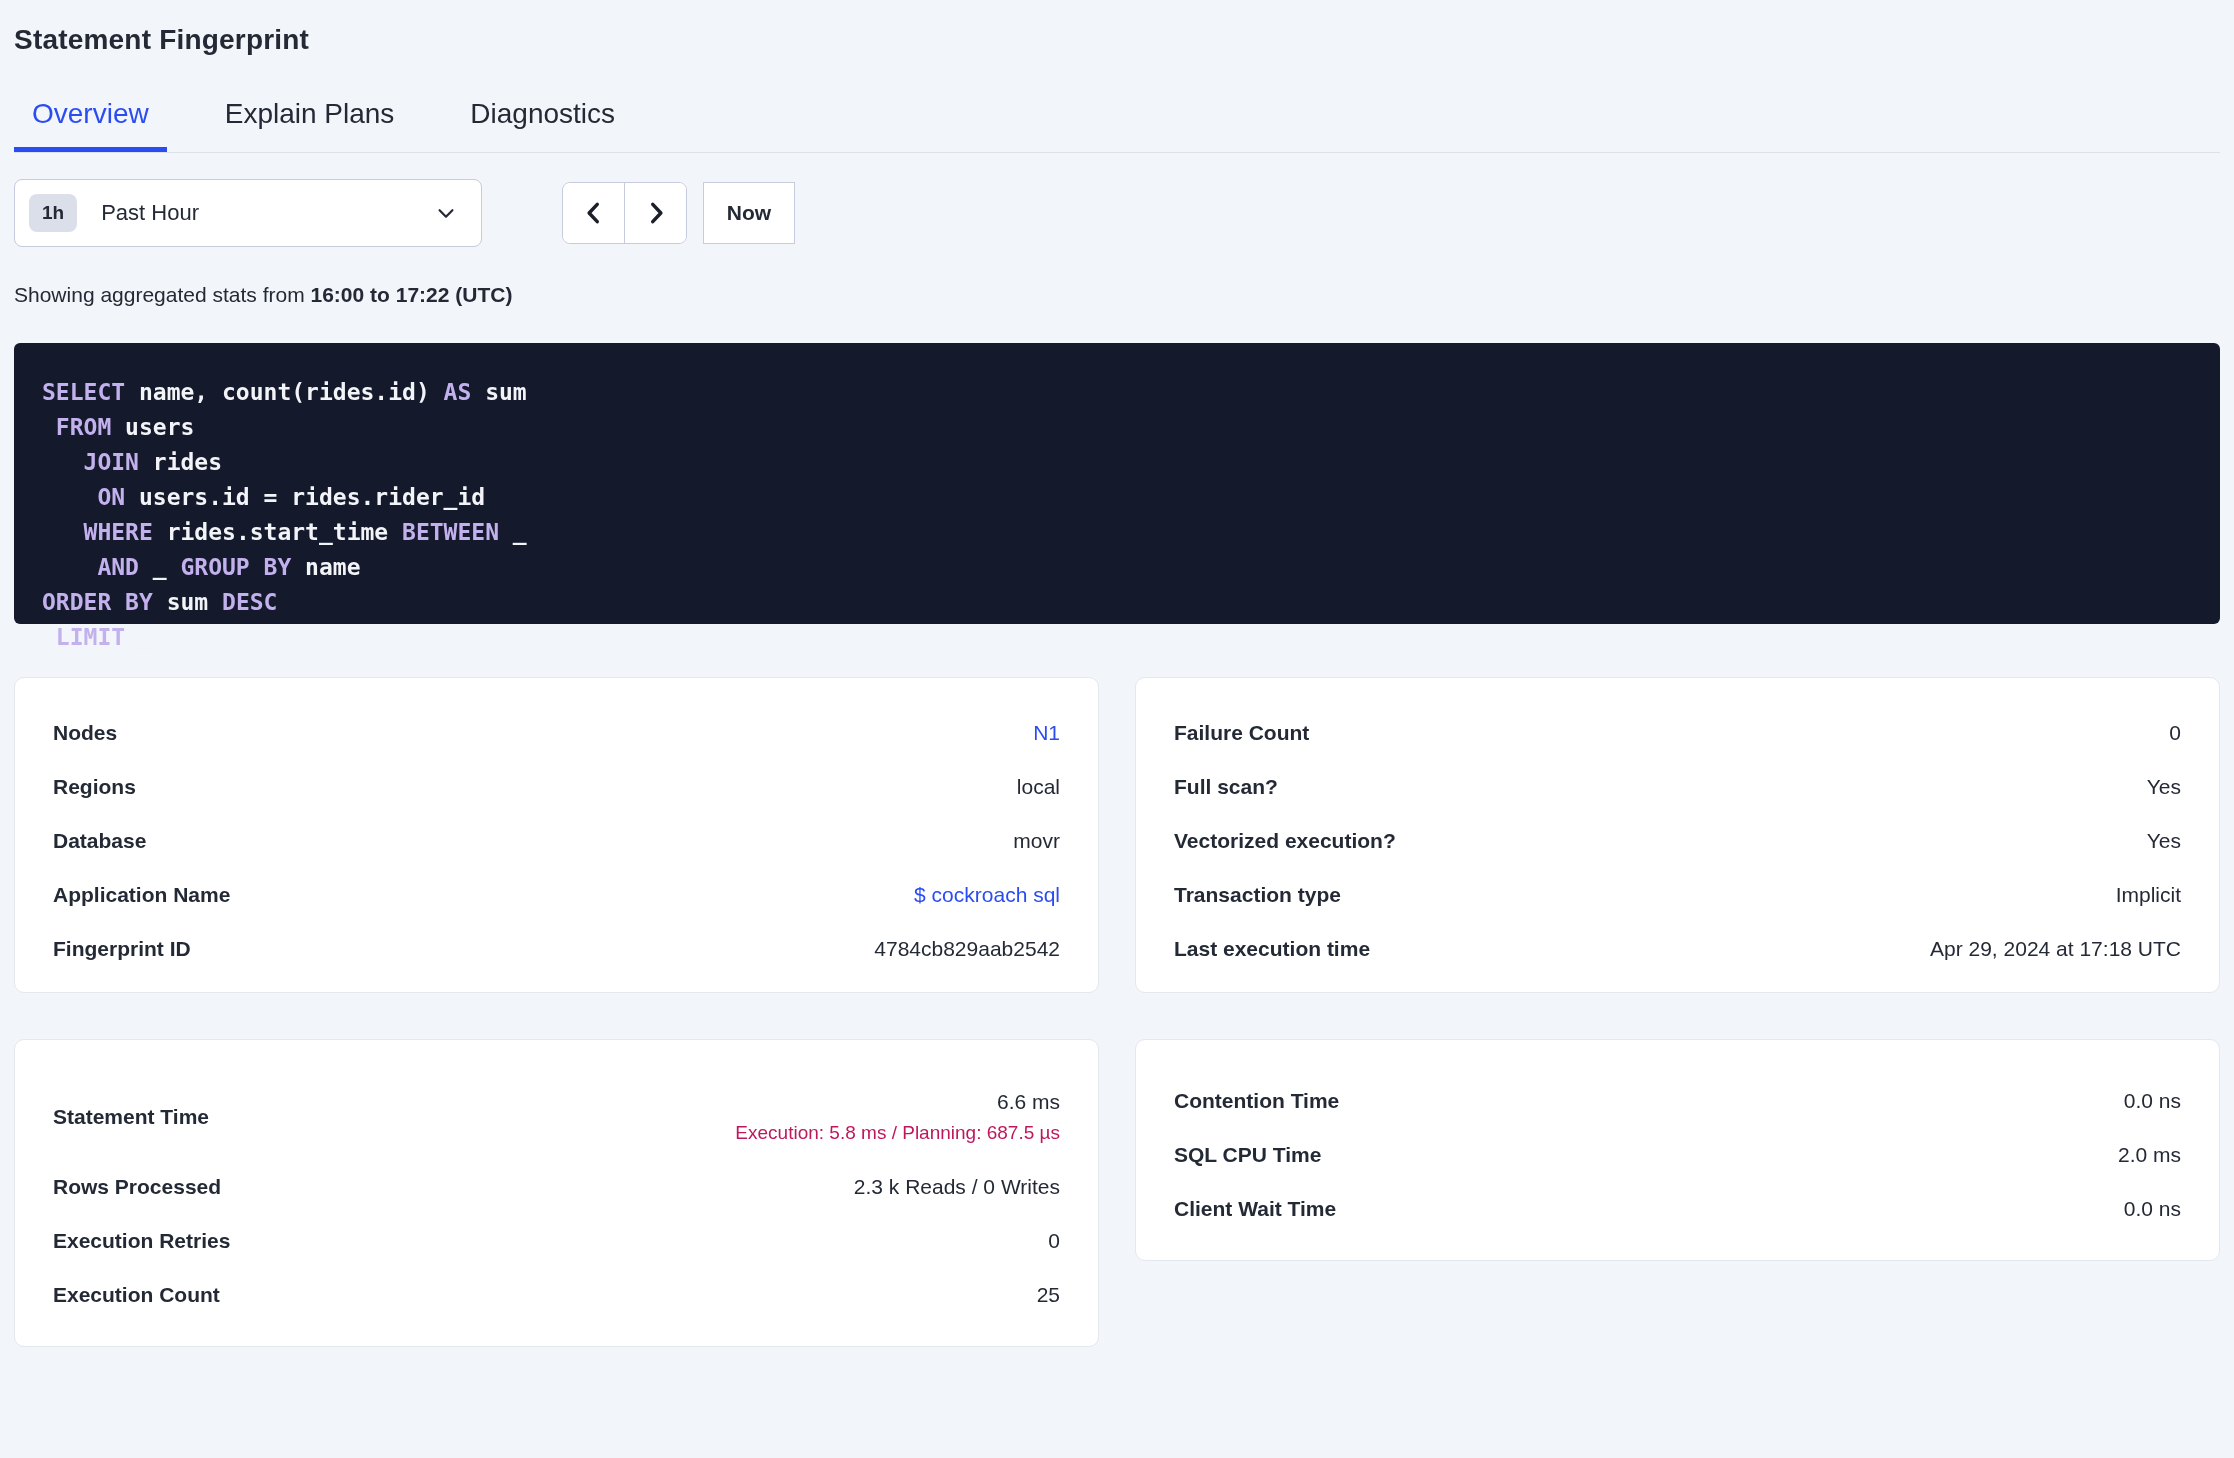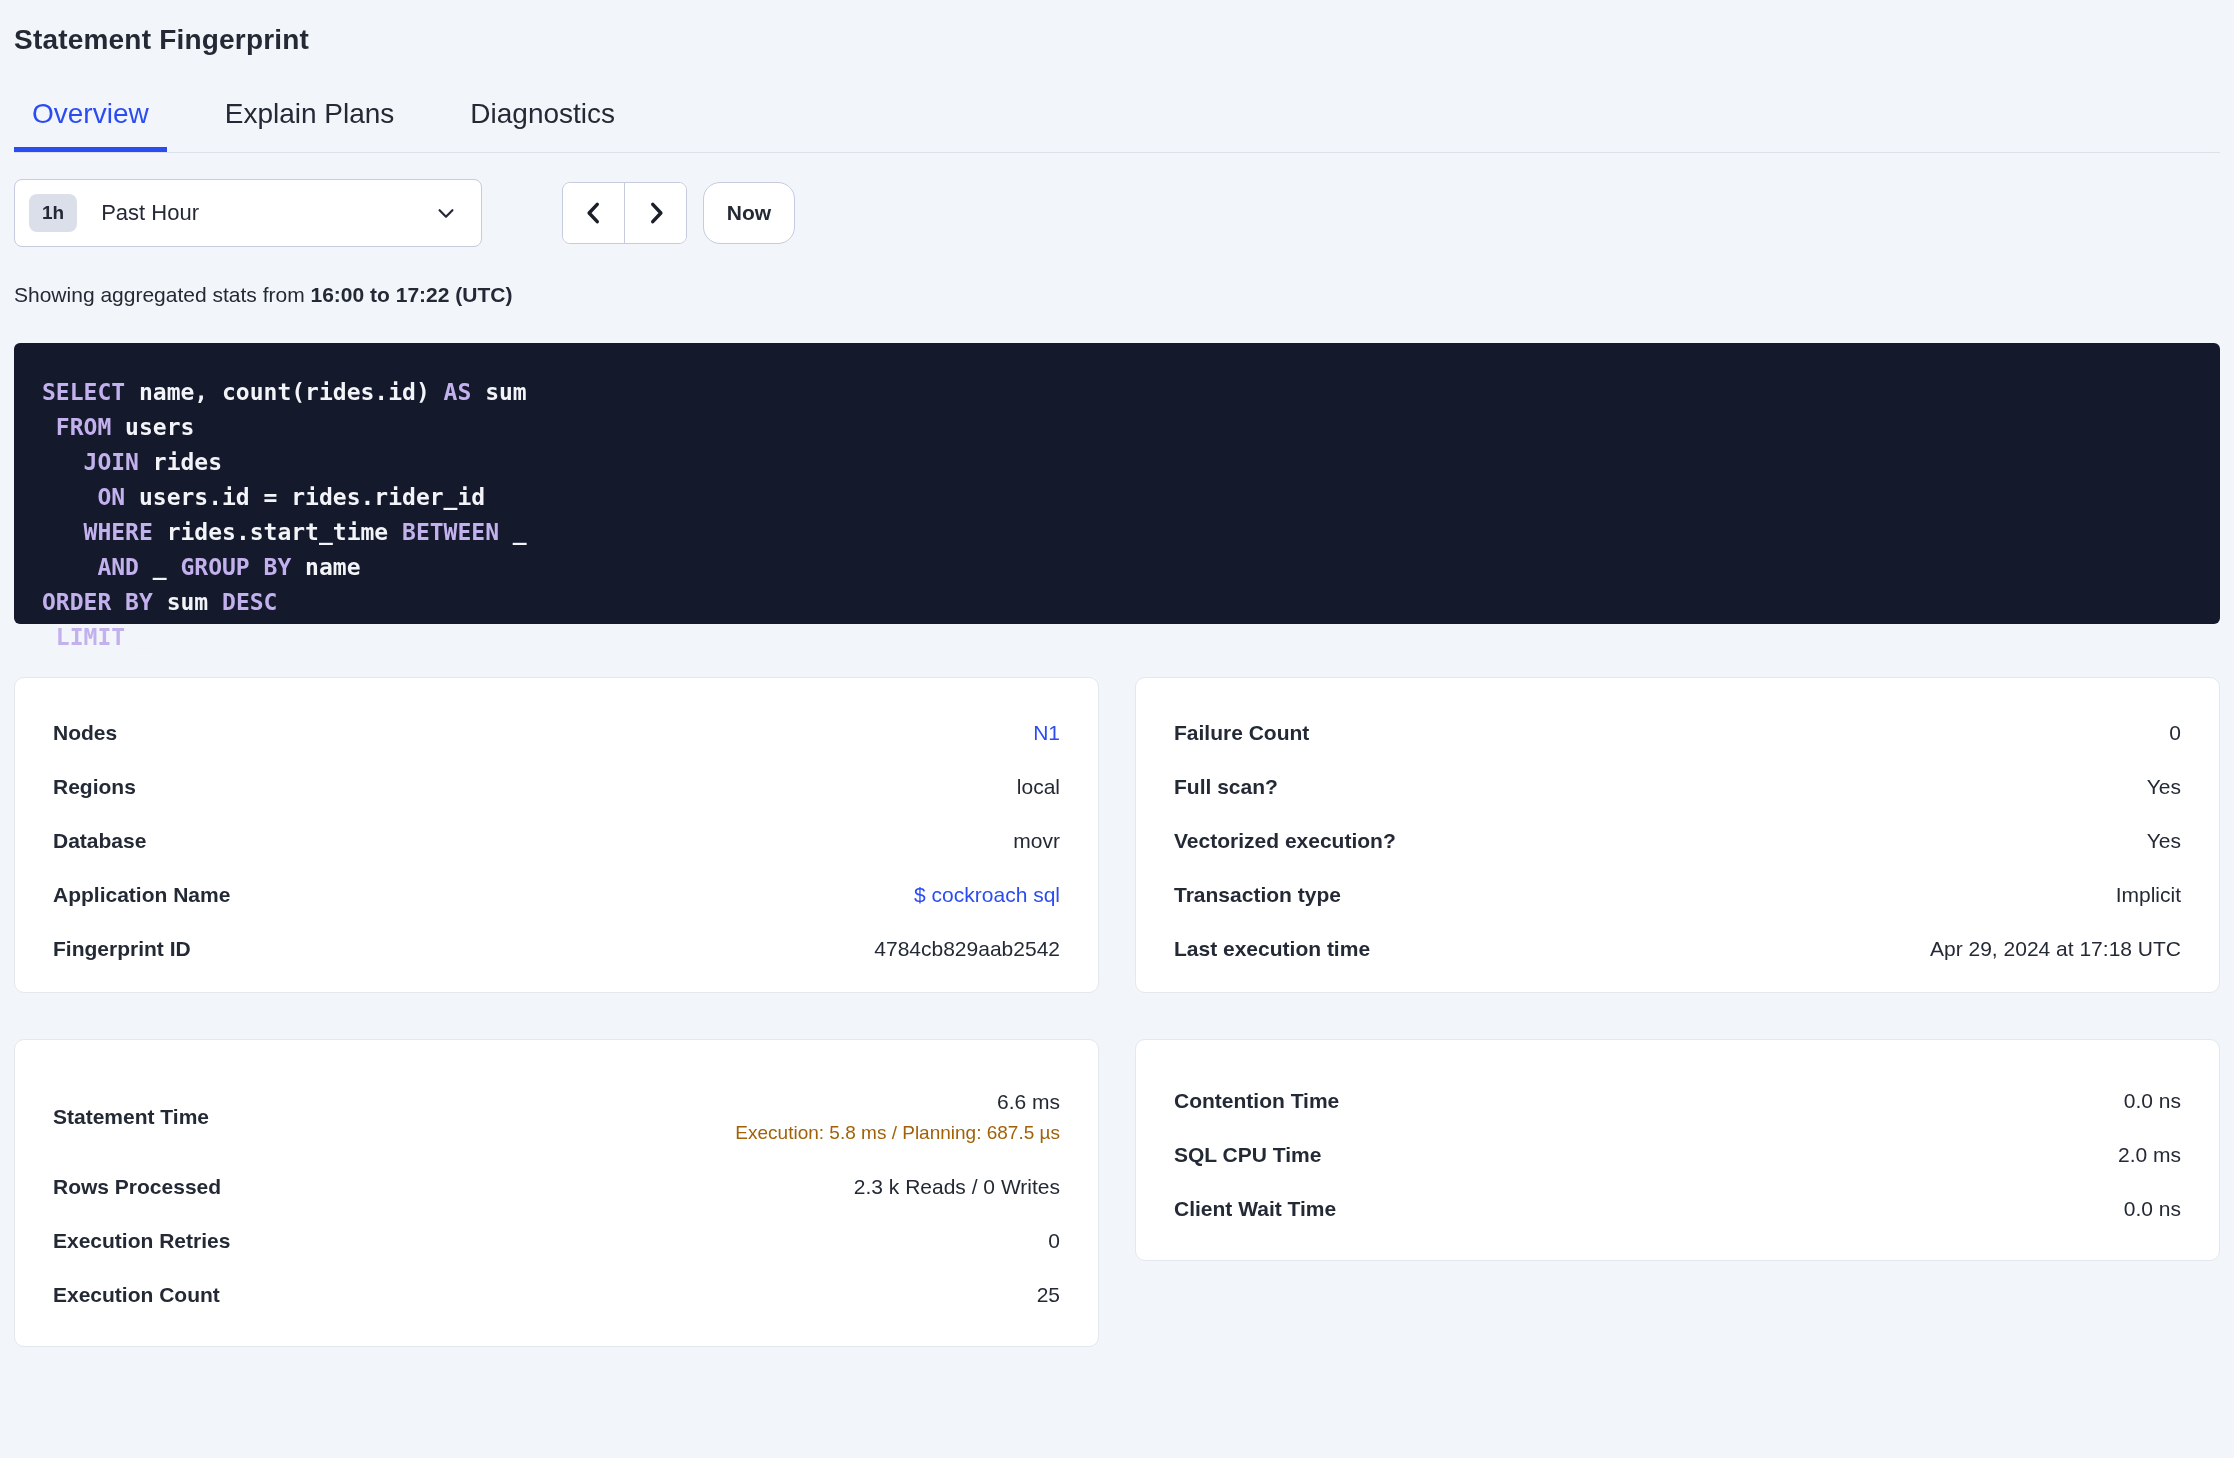--- a/index.html
+++ b/index.html
@@ -44,21 +44,21 @@
   .arrow-group{
     margin-left:80px;height:62px;background:#fff;border:1px solid var(--control-border);
     border-radius:8px;display:flex;align-items:stretch;overflow:hidden;
   }
   .arrow-btn{
     width:61px;border:none;background:#fff;display:flex;align-items:center;justify-content:center;cursor:pointer;
   }
   .arrow-divider{width:1px;background:var(--control-border);}
   .now-btn{
     margin-left:16px;height:62px;width:92px;background:#fff;border:1px solid var(--control-border);
-    border-radius:17px;font-size:21px;font-weight:700;color:var(--dark);cursor:pointer;font-family:inherit;
+    border-radius:0;font-size:21px;font-weight:700;color:var(--dark);cursor:pointer;font-family:inherit;
   }
   
   .stats{margin-top:36px;font-size:21px;color:var(--dark);}
   .stats strong{font-weight:700;}
   
   .sql-box{
     margin-top:36px;background:var(--sql-bg);border-radius:6px;
     padding:32px 28px;height:281px;
     font-family:"DejaVu Sans Mono",monospace;font-size:23px;font-weight:700;line-height:35px;
     color:var(--sql-txt);
@@ -73,21 +73,21 @@
   .card{
     background:#fff;border:1px solid var(--card-border);border-radius:10px;
     padding:28px 38px 16px 38px;
   }
   .card.tall-pad{padding:34px 38px 24px 38px;}
   .row{display:flex;justify-content:space-between;align-items:center;min-height:54px;}
   .row .label{font-size:21px;font-weight:700;color:var(--dark);}
   .row .valcol{display:flex;flex-direction:column;align-items:flex-end;justify-content:center;}
   .row .value{font-size:21px;color:var(--dark);text-align:right;}
   .row .value.link{color:var(--accent);cursor:pointer;}
-  .row .subvalue{font-size:19px;color:#a16207;margin-top:8px;}
+  .row .subvalue{font-size:19px;color:#be185d;margin-top:8px;}
   .row.has-sub{min-height:86px;padding:6px 0;}
   svg{display:block;}
 </style>
 </head>
 <body>
 
 <div class="page">
 
   <h1>Statement Fingerprint</h1>
 

